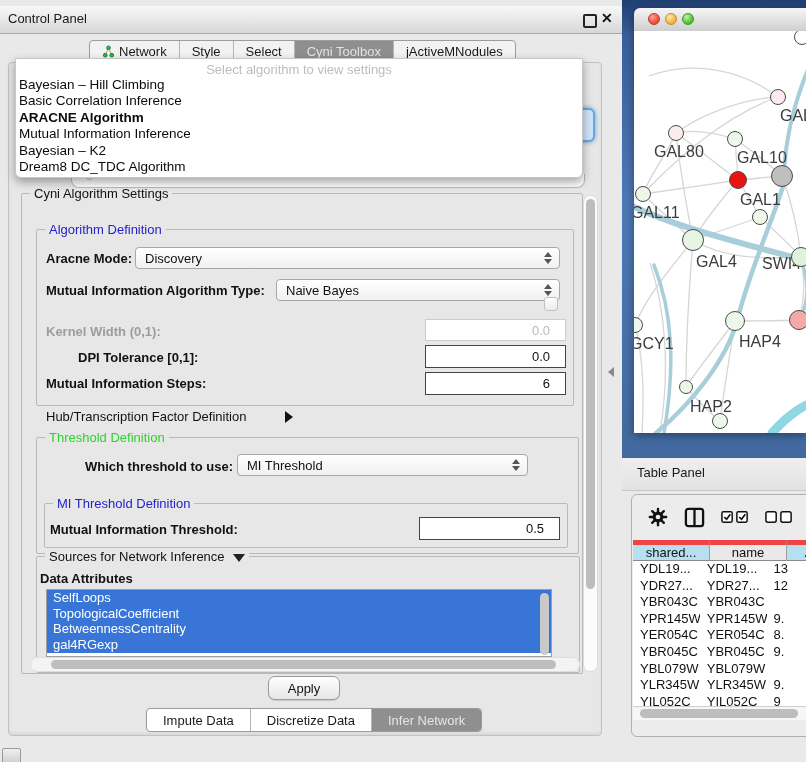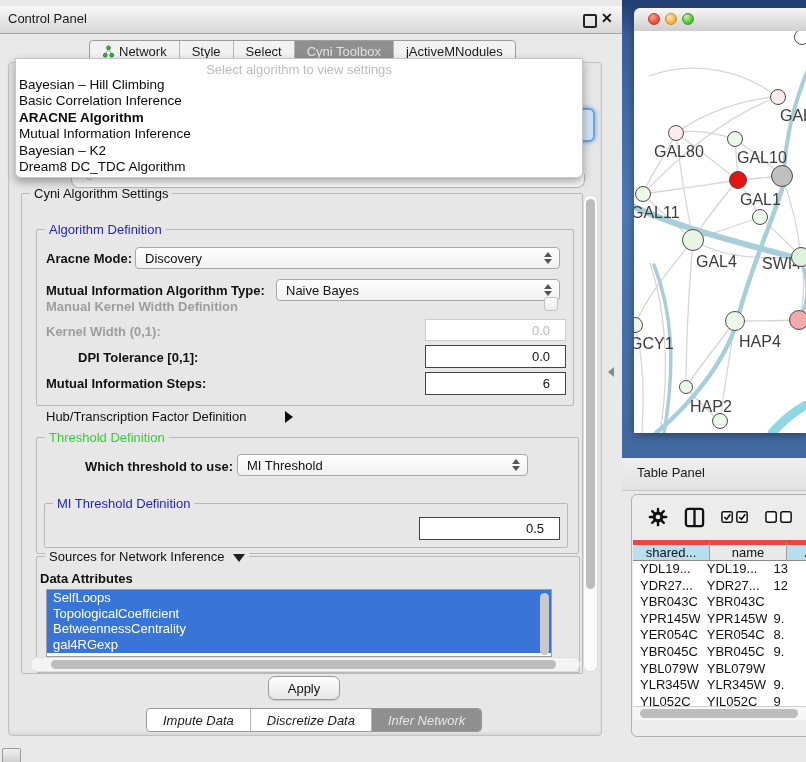--- a/index.html
+++ b/index.html
@@ -75,21 +75,21 @@
   .attr-item{background:#3875d6;color:#fff;font-size:13px;padding-left:6px;height:15.7px;line-height:15.7px;}
   .attr-sb{position:absolute;right:2px;top:3px;width:9px;height:62px;background:#c9c9c9;border-radius:5px;}
 
   .apply-btn{left:268px;top:676px;width:70px;height:22px;border:1px solid #9a9a9a;border-radius:7px;
     background:linear-gradient(#ffffff,#e6e6e6);font-size:13px;display:flex;align-items:center;
     justify-content:center;box-shadow:0 1px 1px rgba(0,0,0,.15);}
 
   .bottom-tabbar{left:146px;top:708px;height:22px;display:flex;border:1px solid #9a9a9a;
     border-radius:4px;background:#fff;overflow:hidden;}
   .btab{display:flex;align-items:center;padding:0 16px;font-size:13px;color:#1a1a1a;
-    border-right:1px solid #b5b5b5;white-space:nowrap;font-style:italic;}
+    border-right:1px solid #b5b5b5;white-space:nowrap;}
   .btab:last-child{border-right:none;}
   .btab.selected{background:#8f8f8f;color:#e5e5e5;}
 
   .mini-box{left:2px;top:748px;width:17px;height:14px;border:1px solid #9a9a9a;border-radius:2px;
     background:linear-gradient(#f0f0f0,#cfcfcf);}
   .splitter-arrow{left:608px;top:367px;width:0;height:0;border-top:5px solid transparent;
     border-bottom:5px solid transparent;border-right:6px solid #8a8a8a;}
 
   
   .net-blue{left:622px;top:0;width:184px;height:458px;
@@ -183,21 +183,20 @@
   <div class="abs lbl b" style="left:46px;top:251px;">Aracne Mode:</div>
   <div class="abs combo" style="left:135px;top:247px;width:425px;">
     <span>Discovery</span>
     <span class="spin"></span>
   </div>
   <div class="abs lbl b" style="left:46px;top:283px;">Mutual Information Algorithm Type:</div>
   <div class="abs combo" style="left:276px;top:279px;width:284px;">
     <span>Naive Bayes</span>
     <span class="spin"></span>
   </div>
-  <div class="abs lbl b dis" style="left:46px;top:299px;">Manual Kernel Width Definition</div>
   <div class="abs checkbox" style="left:544px;top:297px;"></div>
   <div class="abs lbl b dis" style="left:46px;top:324px;">Kernel Width (0,1):</div>
   <div class="abs field disabled" style="left:425px;top:319px;width:141px;height:22px;">
     <span>0.0</span>
   </div>
   <div class="abs lbl b" style="left:46px;top:350px;padding-left:32px;">DPI Tolerance [0,1]:</div>
   <div class="abs field" style="left:425px;top:345px;width:141px;height:23px;">
     <span>0.0</span>
   </div>
   <div class="abs lbl b" style="left:46px;top:376px;">Mutual Information Steps:</div>
@@ -212,20 +211,21 @@
     <div class="legend green">Threshold Definition</div>
   </div>
   <div class="abs lbl b" style="left:85px;top:459px;">Which threshold to use:</div>
   <div class="abs combo" style="left:237px;top:454px;width:291px;">
     <span>MI Threshold</span>
     <span class="spin"></span>
   </div>
   <div class="abs group" style="left:44px;top:503px;width:522px;height:43px;">
     <div class="legend blue">MI Threshold Definition</div>
   </div>
+  <div class="abs lbl b" style="left:50px;top:522px;">Mutual Information Threshold:</div>
   <div class="abs field" style="left:419px;top:517px;width:141px;height:23px;">
     <span>0.5</span>
   </div>
 
   <div class="abs group" style="left:36px;top:556px;width:542px;height:115px;">
     <div class="legend">
       <span>Sources for Network Inference</span>
       <span class="tri-down" style="margin-left:5px;position:relative;top:1px;"></span>
     </div>
   </div>

